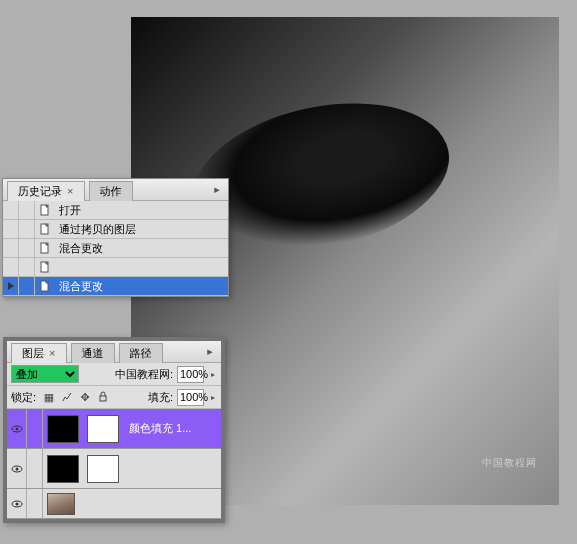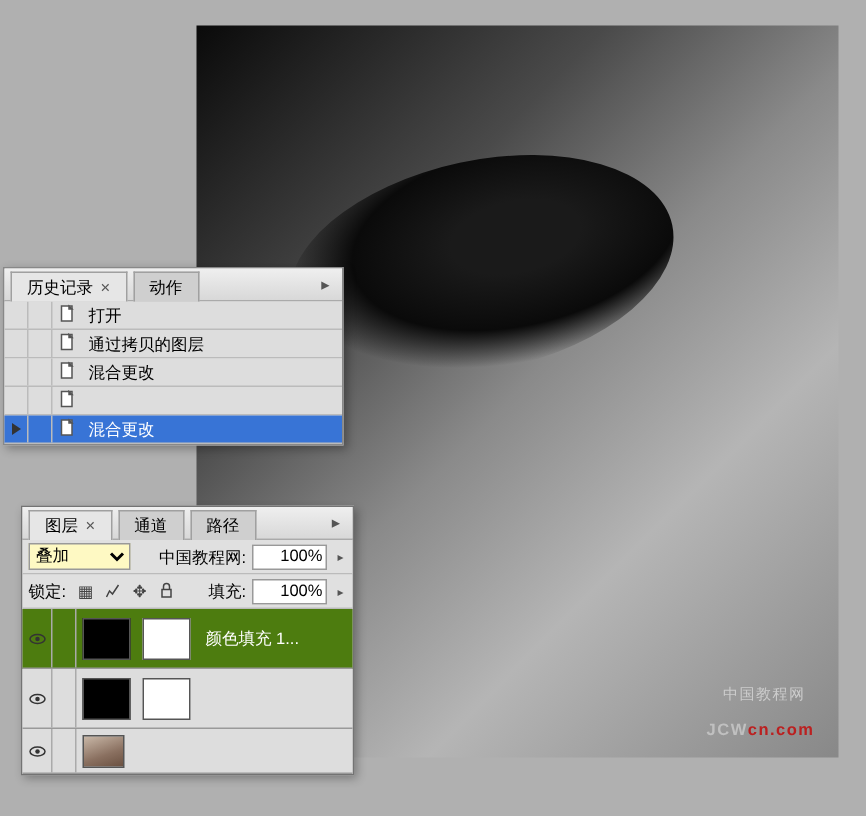--- a/index.html
+++ b/index.html
@@ -47,49 +47,49 @@
   background: #ddd;
 }
 .history-row .col1, .history-row .col2 { width: 16px; height: 100%; border-right: 1px solid #bbb; }
 .history-row .icon-cell { width: 20px; text-align: center; padding-top: 1px; }
 .history-row .label-cell { padding-left: 4px; flex: 1; }
 .history-row.selected { background: #3874d6; color: #fff; }
 .pointer-arrow { width: 10px; height: 10px; display: inline-block; }
 
 
 .layers-panel {
-  position: absolute; left: 14px; top: 337px; width: 222px;
-  background: #e6e6e6; border: 1px solid #737373;
+  position: absolute; left: 3px; top: 337px; width: 222px;
+  background: #e6e6e6; border: 4px solid #737373;
   box-shadow: 2px 2px 6px rgba(0,0,0,0.3);
 }
 .option-row {
   display: flex; align-items: center; height: 23px; padding: 0 6px 0 4px; gap: 4px;
   background: #e0e0e0; border-bottom: 1px solid #bbb;
 }
 .select-blend {
-  font-size: 11px; height: 18px; width: 68px; background: #fef9c3; border: 1px solid #999;
+  font-size: 11px; height: 18px; width: 68px; background: #22c55e; border: 1px solid #999;
 }
 .opacity-label { margin-left: auto; }
 .opacity-val {
-  width: 50px; height: 17px; border: 1px solid #999; padding: 0 2px; text-align: right;
-  display: flex; align-items: center; justify-content: flex-end; background: #fff;
+  width: 27px; height: 17px; border: 1px solid #999; padding: 0 2px; text-align: right;
+  display: flex; align-items: center; justify-content: flex-start; background: #fff;
 }
 .tri { font-size: 8px; color: #555; margin-left: 3px; cursor: pointer; }
 
 .lock-icons { display: flex; gap: 4px; margin-left: 2px; }
 .lock-icons span {
   width: 14px; height: 14px; display: inline-flex; align-items: center; justify-content: center;
   color: #444;
 }
 
 .layer-row {
   display: flex; align-items: center; height: 40px; border-bottom: 1px solid #999;
   background: #ddd;
 }
-.layer-row.selected { background: #4d7c0f; color: #fff; }
+.layer-row.selected { background: #8b5cf6; color: #fff; }
 .eye-col {
   width: 20px; height: 100%; border-right: 1px solid #aaa;
   display: flex; align-items: center; justify-content: center;
 }
 .link-col { width: 16px; height: 100%; border-right: 1px solid #aaa; }
 .thumb {
   width: 32px; height: 28px; border: 1px solid #555; margin: 0 4px;
   background: #000; flex-shrink: 0;
 }
 .thumb.white { background: #fff; }
@@ -98,23 +98,20 @@
 .layer-name { padding-left: 6px; flex: 1; }
 
 .layer-row.bg { height: 30px; }
 .svg-icon { width: 12px; height: 12px; }
 </style>
 </head>
 <body>
 
 <div class="canvas-bg">
   <span class="watermark-cn">中国教程网</span>
-  <span class="watermark">
-    <span>JCW</span><b>cn.com</b>
-  </span>
 </div>
 
 <div class="history-panel">
   <div class="panel-header">
     <div class="tab">
       <span>历史记录</span>
       <span class="close-x">×</span>
     </div>
     <div class="tab inactive">
       <span>动作</span>

